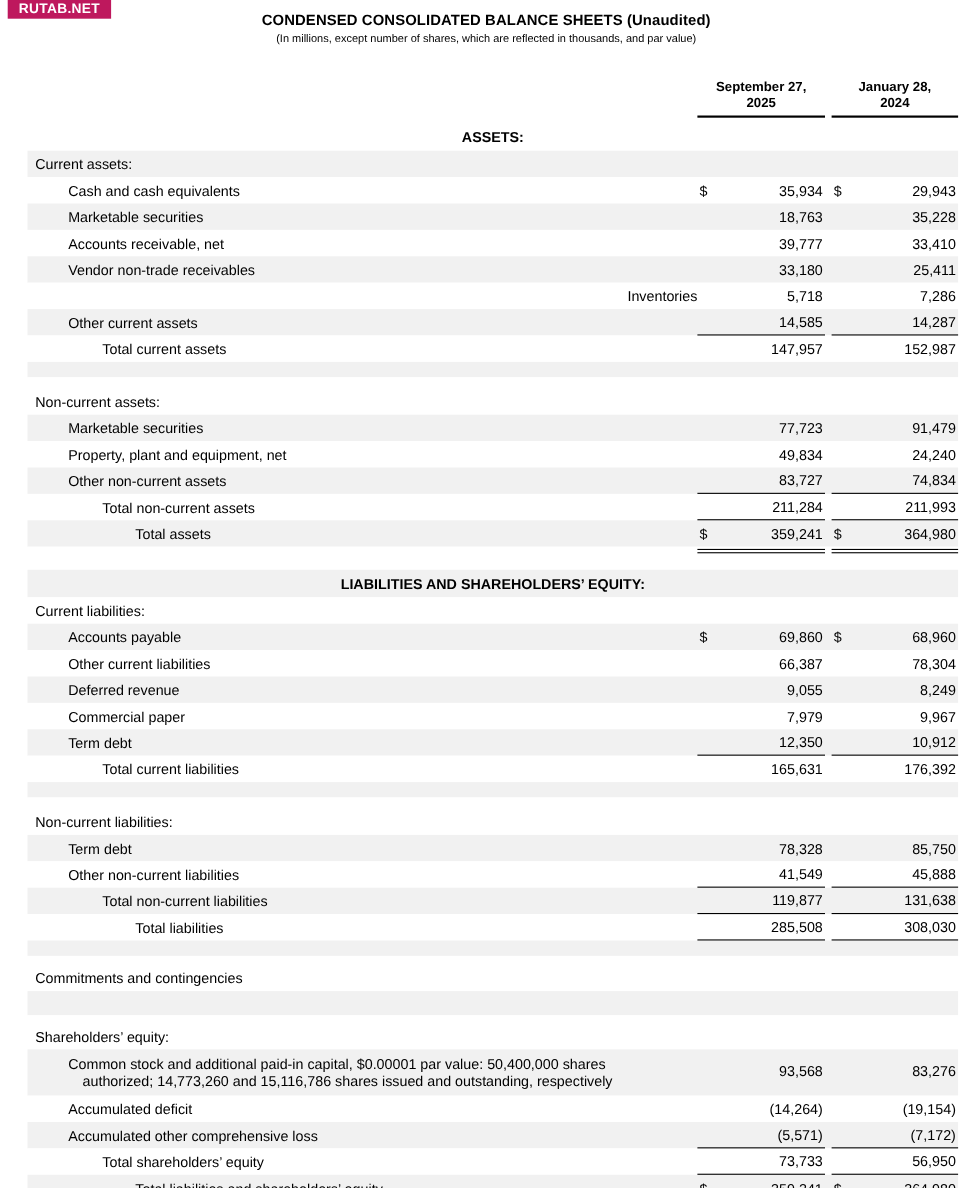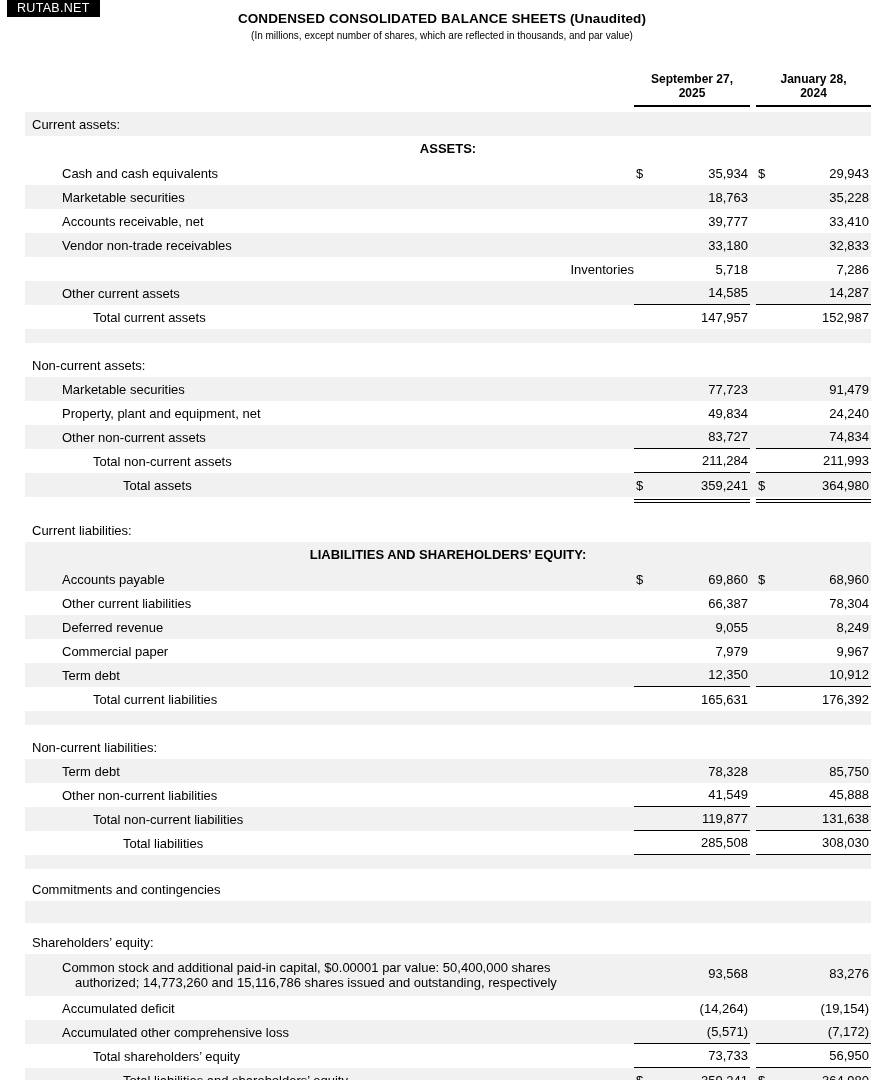--- a/index.html
+++ b/index.html
@@ -5,22 +5,22 @@
   html, body { margin:0; padding:0; }
   body {
     width:884px; height:1080px;
     background:#ffffff; color:#000000;
     font-family:"Liberation Sans", sans-serif;
     position:relative; overflow:hidden;
     -webkit-font-smoothing:antialiased;
   }
   .badge {
     position:absolute; top:0; left:7px;
-    background:#000000; color:#ffffff;
-    font-weight:normal; font-size:12.5px; line-height:17px;
+    background:#be185d; color:#ffffff;
+    font-weight:bold; font-size:12.5px; line-height:17px;
     padding:0 10px; letter-spacing:0.3px;
   }
   .title {
     text-align:center; font-weight:bold; font-size:13.5px;
     padding-top:11px; letter-spacing:0.1px;
   }
   .subtitle {
     text-align:center; font-size:10px; margin-top:4px;
   }
   .table {
@@ -69,28 +69,28 @@
     <div class="colhead c1">
       <div>September 27,</div>
       <div>2025</div>
     </div>
     <div class="colhead c2">
       <div>January 28,</div>
       <div>2024</div>
     </div>
   </div>
   <div id="table-body">
+      <div class="row hdr bg-white"><span>ASSETS:</span></div>
       <div class="row bg-gray">
         <div class="lbl" style="padding-left: 7px;">
           <span>Current assets:</span>
         </div>
         <div class="num c1"></div>
         <div class="num c2"></div>
       </div>
-      <div class="row hdr bg-white"><span>ASSETS:</span></div>
       <div class="row bg-white">
         <div class="lbl" style="padding-left: 37px;">
           <span>Cash and cash equivalents</span>
         </div>
         <div class="num c1 withdollar">
           <span class="cur">$</span>
           <span class="val">35,934</span>
         </div>
         <div class="num c2 withdollar">
           <span class="cur">$</span>
@@ -120,21 +120,21 @@
         </div>
       </div>
       <div class="row bg-gray">
         <div class="lbl" style="padding-left: 37px;">
           <span>Vendor non-trade receivables</span>
         </div>
         <div class="num c1">
           <span class="val">33,180</span>
         </div>
         <div class="num c2">
-          <span class="val">32,833</span>
+          <span class="val">25,411</span>
         </div>
       </div>
       <div class="row bg-white">
         <div class="lbl" style="padding-left: 37px; align-items: flex-end;">
           <span>Inventories</span>
         </div>
         <div class="num c1">
           <span class="val">5,718</span>
         </div>
         <div class="num c2">
@@ -223,28 +223,28 @@
         <div class="num c1 dbl withdollar">
           <span class="cur">$</span>
           <span class="val">359,241</span>
         </div>
         <div class="num c2 dbl withdollar">
           <span class="cur">$</span>
           <span class="val">364,980</span>
         </div>
       </div>
       <div class="row sp bg-white" style="height: 21px;"></div>
+      <div class="row hdr bg-gray"><span>LIABILITIES AND SHAREHOLDERS’ EQUITY:</span></div>
       <div class="row bg-white">
         <div class="lbl" style="padding-left: 7px;">
           <span>Current liabilities:</span>
         </div>
         <div class="num c1"></div>
         <div class="num c2"></div>
       </div>
-      <div class="row hdr bg-gray"><span>LIABILITIES AND SHAREHOLDERS’ EQUITY:</span></div>
       <div class="row bg-gray">
         <div class="lbl" style="padding-left: 37px;">
           <span>Accounts payable</span>
         </div>
         <div class="num c1 withdollar">
           <span class="cur">$</span>
           <span class="val">69,860</span>
         </div>
         <div class="num c2 withdollar">
           <span class="cur">$</span>

